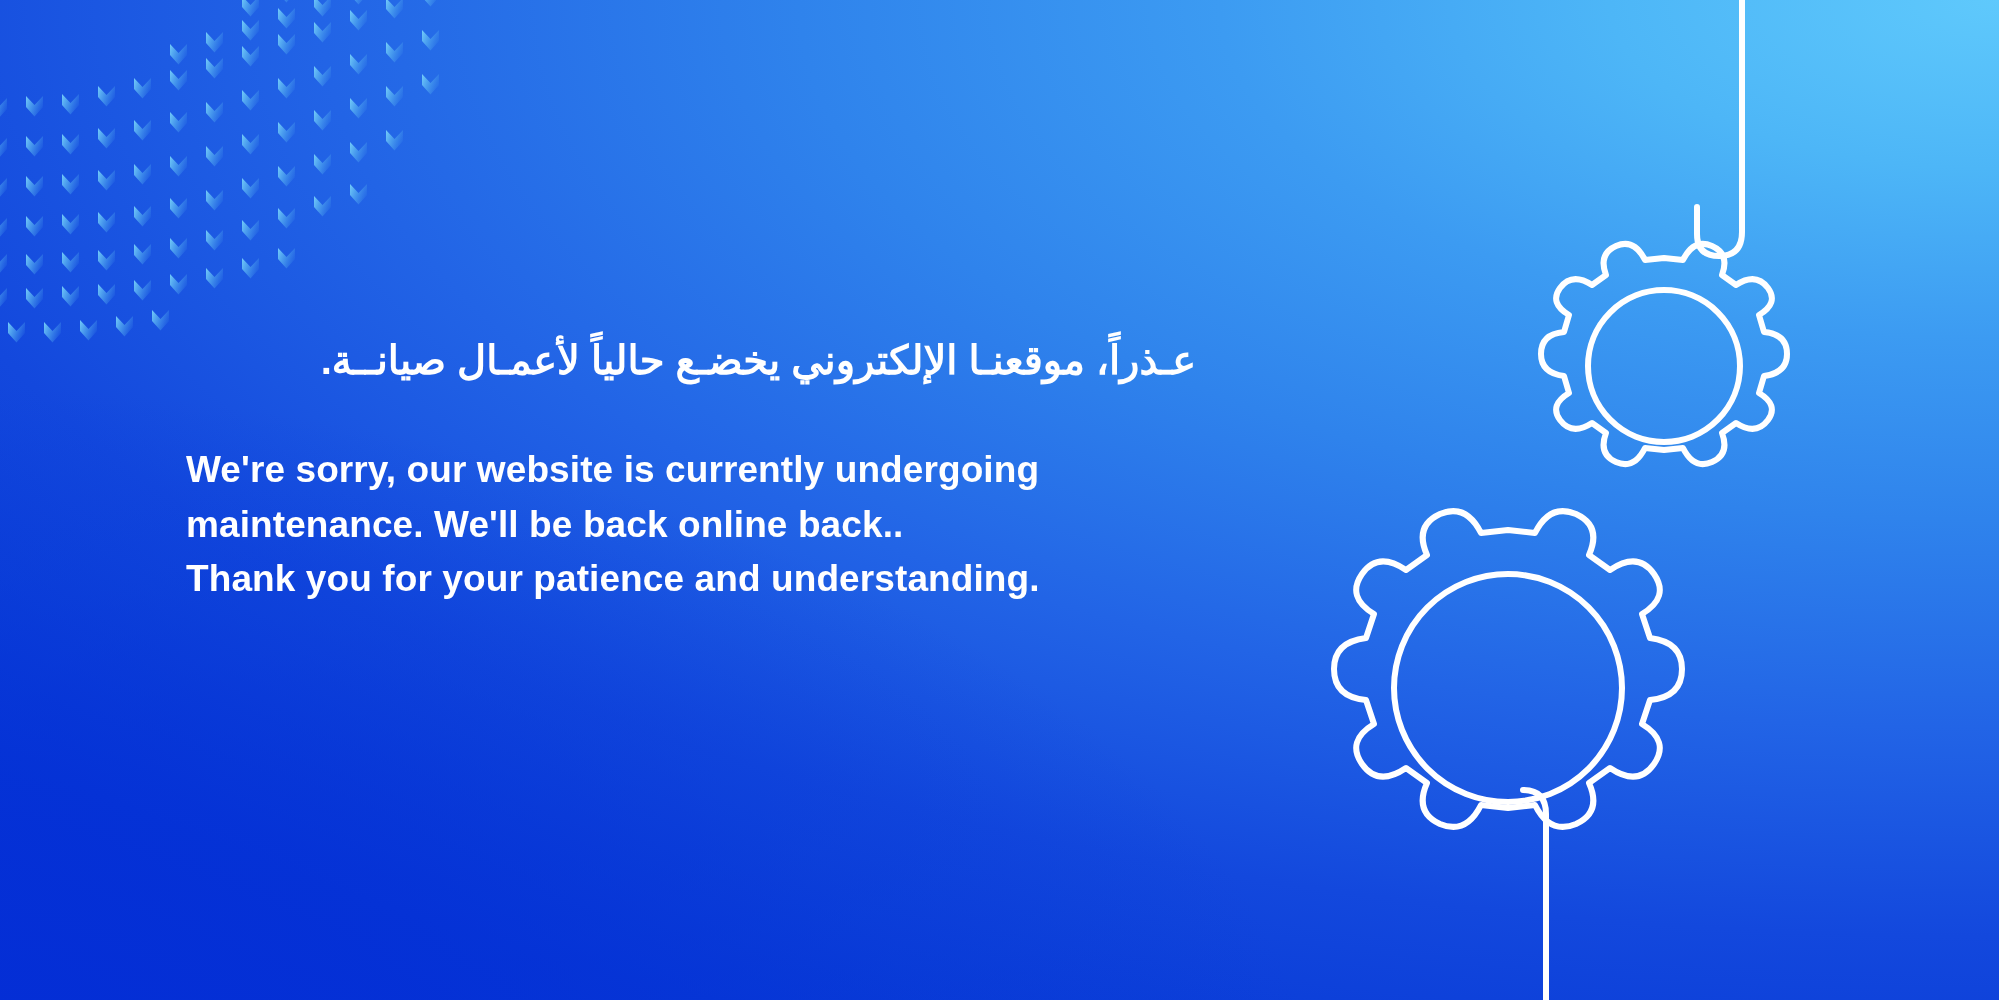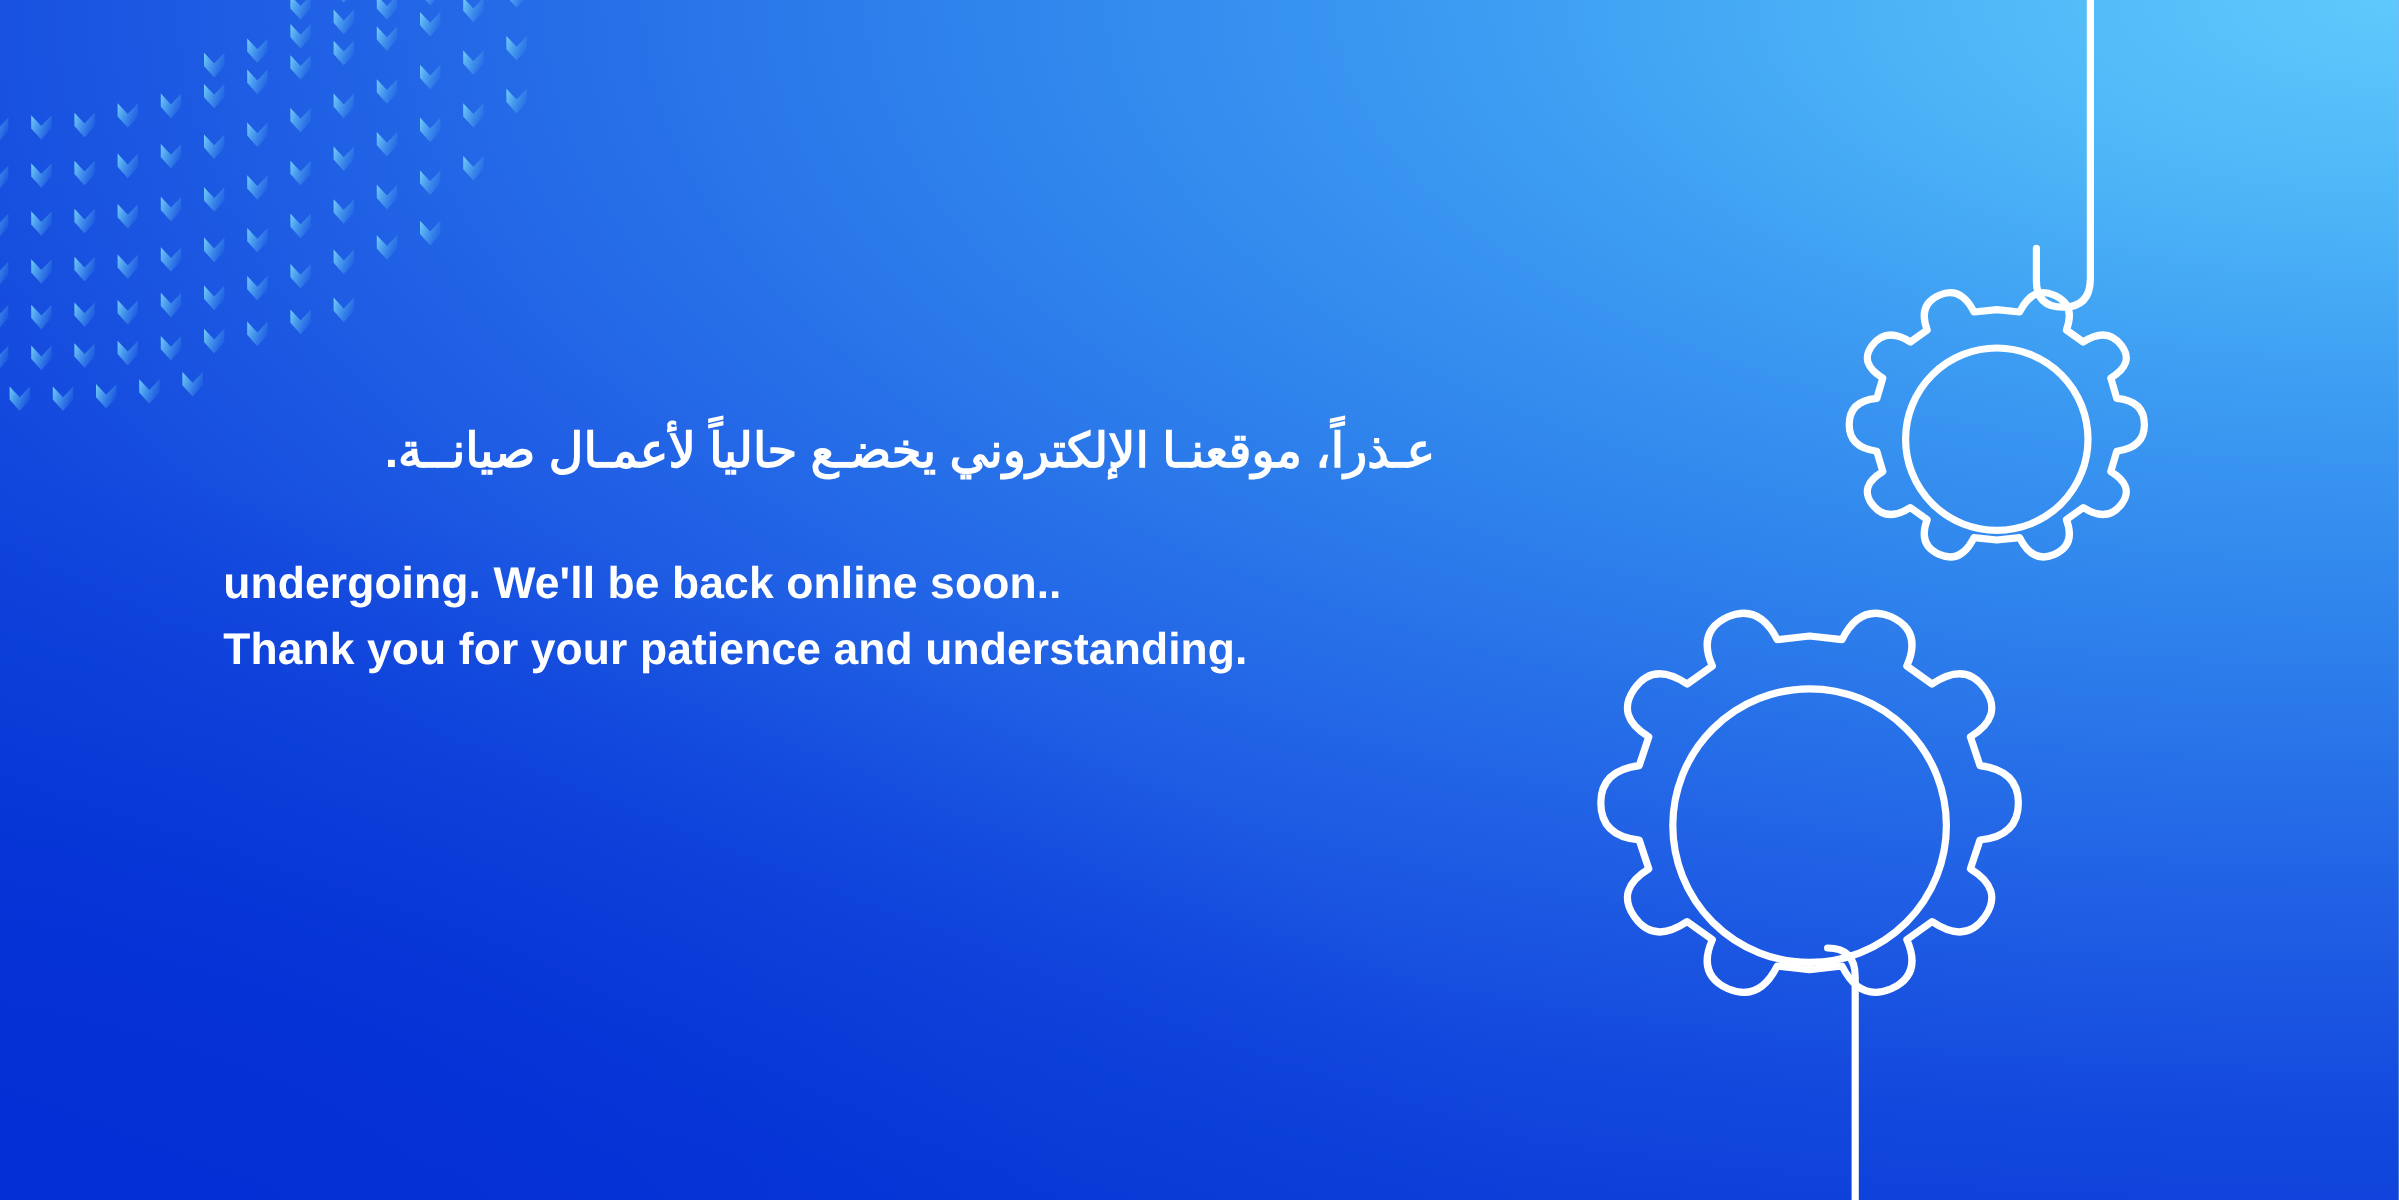--- a/index.html
+++ b/index.html
@@ -42,21 +42,21 @@
     position:absolute;
     left:0; top:0;
     width:1999px; height:1000px;
     z-index:3;
     pointer-events:none;
   }
 
   
   #copy {
     position:absolute;
-    left:186px; top:348px;
+    left:186px; top:332px;
     width:1010px;
     z-index:5;
   }
   .ar-block {
     direction:rtl;
     text-align:right;
     color:#ffffff;
     font-size:40px;
     line-height:1.42;
     font-weight:600;
@@ -232,19 +232,20 @@
     </g>
   </svg>
 
   <div id="copy">
 
     <div class="ar-block" dir="rtl" lang="ar">
       <span class="ar-line">عـذراً، موقعنـا الإلكتروني يخضـع حالياً لأعمـال صيانــة.</span>
     </div>
 
     <div class="en-block" dir="ltr" lang="en">
-      <span class="en-line">undergoing. We'll be back online soon..</span>
+      <span class="en-line">We're sorry, our website is currently undergoing</span>
+      <span class="en-line">maintenance. We'll be back online back..</span>
       <span class="en-line">Thank you for your patience and understanding.</span>
     </div>
 
   </div>
 
 </div>
 
 </body></html>

